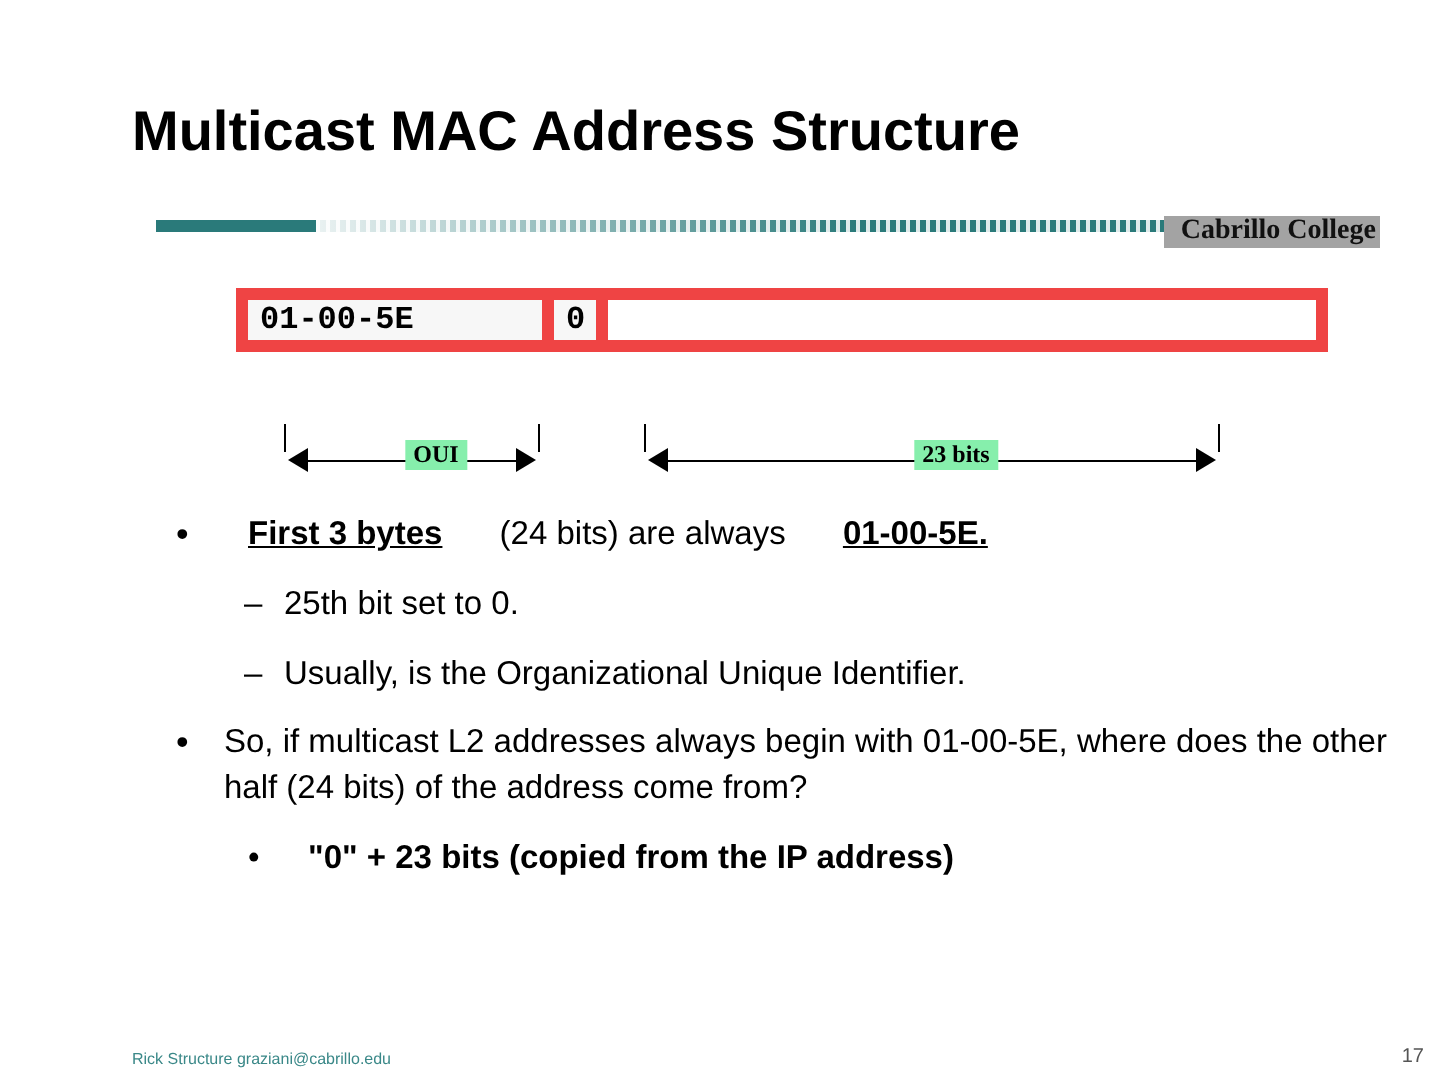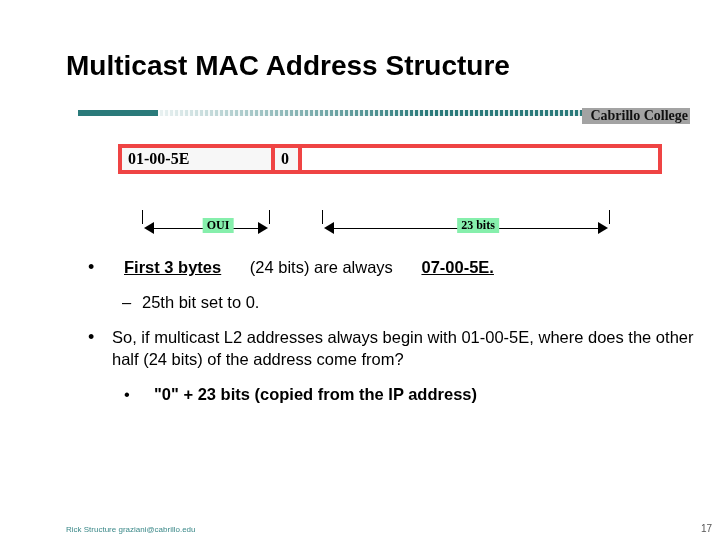--- a/index.html
+++ b/index.html
@@ -53,24 +53,24 @@
   .diagram {
     position: absolute;
     top: 96px; left: 70px; width: 540px;
   }
   .mac-table {
     border-collapse: collapse;
     width: 100%;
     table-layout: fixed;
   }
   .mac-table td {
-    border: 4px solid #ef4444;
+    border: 6px solid #ef4444;
     height: 26px;
     vertical-align: middle;
-    font-family: Liberation Serif, serif;
+    font-family: Liberation Mono, monospace;
     font-weight: bold;
     font-size: 16px;
     background: #f7f7f7;
     padding-left: 6px;
   }
   .mac-table td.bits { background: #fff; }
   .arrows {
     position: relative;
     height: 40px;
     margin-top: 2px;
@@ -181,23 +181,24 @@
       <div class="arrow-l"></div>
       <div class="arrow-line"></div>
       <div class="arrow-r"></div>
       <div class="arrow-label">23 bits</div>
     </div>
   </div>
 </div>
 
 <div class="content">
   <div class="bullet">
-    <span class="bold uline">First 3 bytes</span><span> (24 bits) are always </span><span class="bold uline">07-00-5E.</span>
+    <span class="bold uline">First 3 bytes</span><span> (24 bits) are always </span><span class="bold uline">01-00-5E.</span>
   </div>
   <div class="sub">25th bit set to 0.</div>
+  <div class="sub">Usually, is the Organizational Unique Identifier.</div>
   <div class="bullet">So, if multicast L2 addresses always begin with 01-00-5E, where does the other half (24 bits) of the address come from?</div>
   <div class="sub2">
     <span class="bold">"0" + 23 bits (copied from the IP address)</span>
   </div>
 </div>
 
 <div class="footer-left">Rick Structure  graziani@cabrillo.edu</div>
 <div class="footer-right">17</div>
 
 </body></html>

